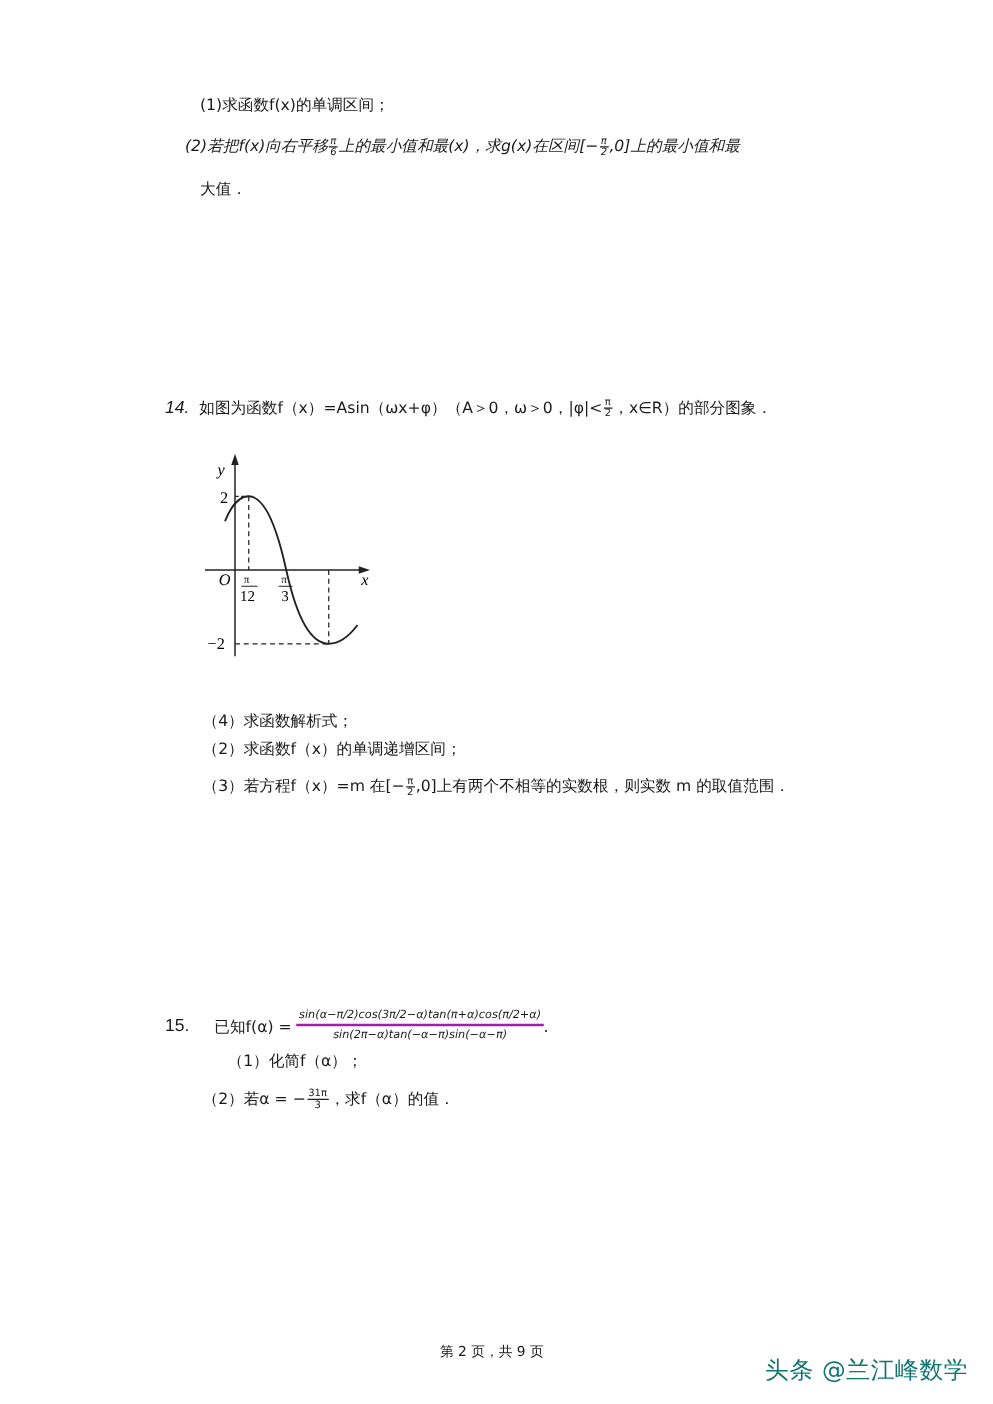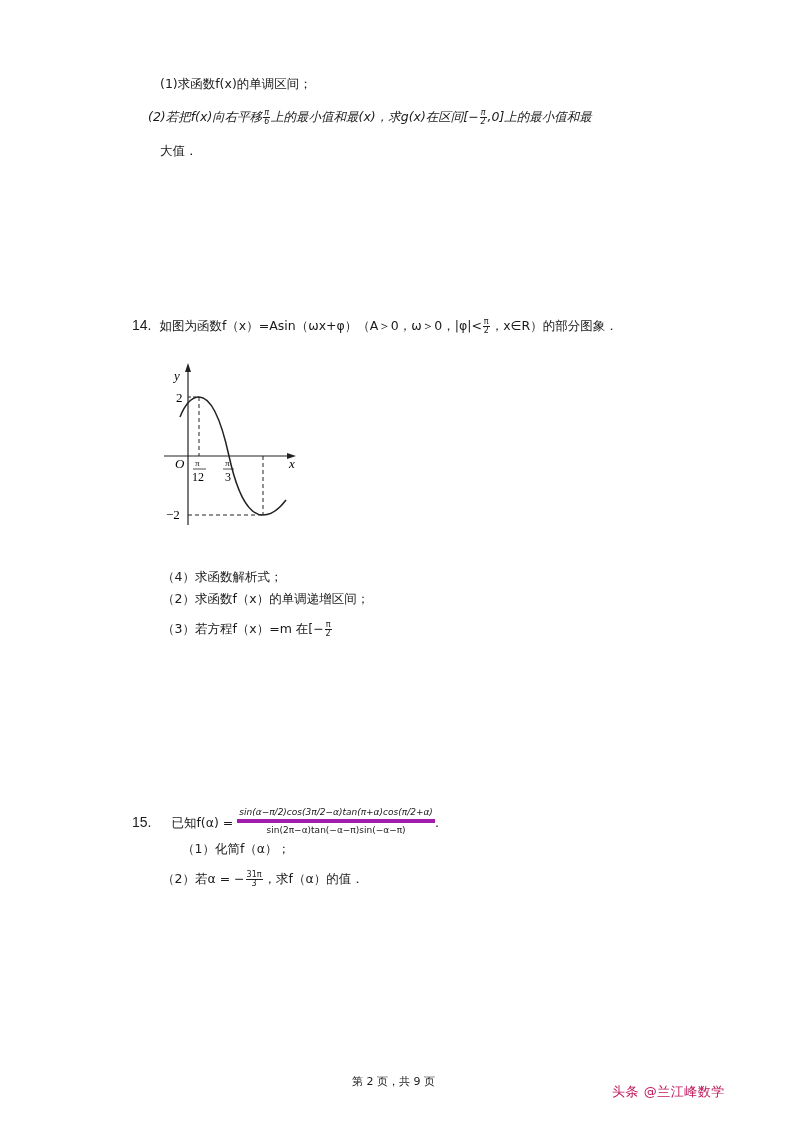--- a/index.html
+++ b/index.html
@@ -7,42 +7,42 @@
     width: 794px; height: 1123px; position: relative; overflow: hidden;
     font-family: "DejaVu Sans", "Liberation Sans", sans-serif;
     color: #1a1a1a;
   }
   .line { position: absolute; font-size: 12.5px; white-space: nowrap; line-height: 18px; }
   .num { font-family: "Liberation Sans", sans-serif; font-size: 14px; }
   .frac { display: inline-block; vertical-align: middle; text-align: center; font-size: 8px; line-height: 8px; margin: 0 1px; }
   .frac .top { display: block; border-bottom: 1px solid #222; padding: 0 1px; }
   .frac .bot { display: block; }
   .bigfrac { display: inline-block; vertical-align: middle; text-align: center; font-size: 9px; line-height: 12px; }
-  .bigfrac .top { display: block; border-bottom: 4px solid #a21caf; padding: 0 2px 1px 2px; font-style: italic; font-family: "DejaVu Sans", sans-serif; }
-  .bigfrac .bot { display: block; padding-top: 1px; font-family: "DejaVu Sans", sans-serif; }
+  .bigfrac .top { display: block; border-bottom: 2px solid #a21caf; padding: 0 2px 1px 2px; font-style: italic; font-family: "DejaVu Sans", sans-serif; }
+  .bigfrac .bot { display: block; padding-top: 1px; font-style: italic; font-family: "DejaVu Sans", sans-serif; }
   .footer { position: absolute; font-size: 11px; }
-  .watermark { position: absolute; font-size: 13px; color: #be185d; font-family: "DejaVu Sans", sans-serif; letter-spacing: 0.5px; }
+  .watermark { position: absolute; font-size: 19px; color: #0f766e; font-family: "DejaVu Sans", sans-serif; letter-spacing: 0.5px; }
   svg text { font-family: "Liberation Serif", serif; }
 </style>
 </head>
 <body>
 
 <div class="line" style="left:160px; top:75px;">
   <span>(1)求函数f(x)的单调区间；</span>
 </div>
 
 <div class="line" style="left:148px; top:108px;font-style:italic;">
   <span>(2)若把f(x)向右平移</span><span class="frac"><span class="top">π</span><span class="bot">6</span></span><span>上的最小值和最(x)，求g(x)在区间[−</span><span class="frac"><span class="top">π</span><span class="bot">2</span></span><span>,0]上的最小值和最</span>
 </div>
 <div class="line" style="left:160px; top:142px;">
   <span>大值．</span>
 </div>
 
 <div class="line" style="left:132px; top:316px;">
-  <span class="num" style="margin-right:8px;">14.</span><span>如图为函数f（x）=Asin（ωx+φ）（A＞0，ω＞0，|φ|&lt;</span><span class="frac"><span class="top">π</span><span class="bot">2</span></span><span>，x∈R）的部分图象．</span>
+  <span class="num" style="margin-right:8px;font-style:italic;">14.</span><span>如图为函数f（x）=Asin（ωx+φ）（A＞0，ω＞0，|φ|&lt;</span><span class="frac"><span class="top">π</span><span class="bot">2</span></span><span>，x∈R）的部分图象．</span>
 </div>
 
 <svg style="position:absolute; left:150px; top:360px;" width="160" height="170" viewBox="0 0 160 170">
 
   <line x1="38" y1="165" x2="38" y2="8" stroke="#222" stroke-width="1.2"></line>
   <polygon points="38,3 35,12 41,12" fill="#222"></polygon>
 
   <line x1="14" y1="96" x2="140" y2="96" stroke="#222" stroke-width="1.2"></line>
   <polygon points="146,96 137,93 137,99" fill="#222"></polygon>
 
@@ -66,21 +66,21 @@
   <text x="75" y="121" font-size="12">3</text>
 </svg>
 
 <div class="line" style="left:162px; top:568px;">
   <span>（4）求函数解析式；</span>
 </div>
 <div class="line" style="left:162px; top:590px;">
   <span>（2）求函数f（x）的单调递增区间；</span>
 </div>
 <div class="line" style="left:162px; top:620px;">
-  <span>（3）若方程f（x）=m 在[−</span><span class="frac"><span class="top">π</span><span class="bot">2</span></span>
+  <span>（3）若方程f（x）=m 在[−</span><span class="frac"><span class="top">π</span><span class="bot">2</span></span><span>,0]上有两个不相等的实数根，则实数 m 的取值范围．</span>
 </div>
 
 <div class="line" style="left:132px; top:808px;">
   <span class="num" style="margin-right:20px;">15.</span><span>已知f(α) =</span>
   <span class="bigfrac" style="position:relative; top:-2px;">
     <span class="top">sin(α−π/2)cos(3π/2−α)tan(π+α)cos(π/2+α)</span>
     <span class="bot">sin(2π−α)tan(−α−π)sin(−α−π)</span>
   </span><span>.</span>
 </div>
 <div class="line" style="left:162px; top:840px;margin-left:20px;">

